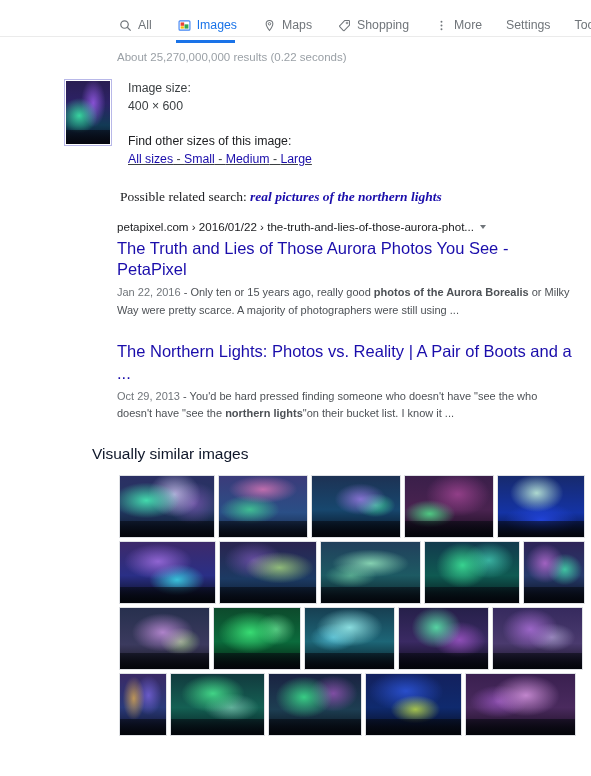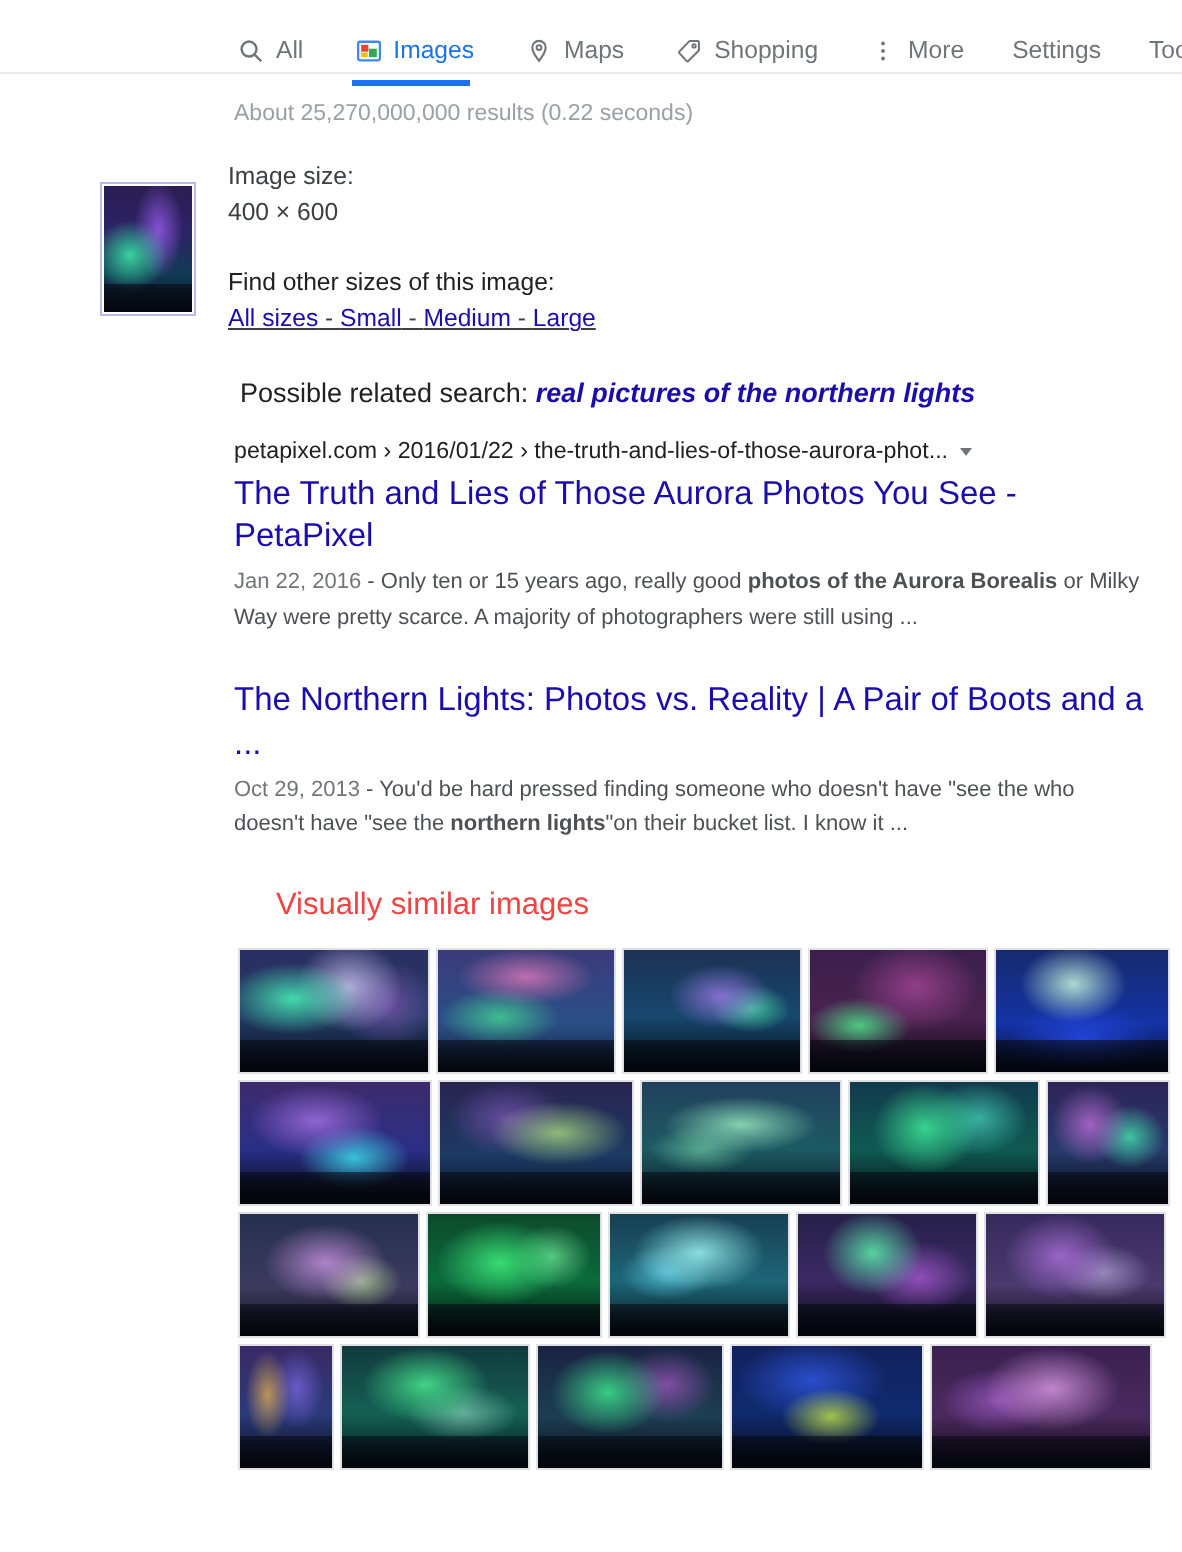--- a/index.html
+++ b/index.html
@@ -53,23 +53,22 @@
   
   .stats {
     padding: 14px 0 0 117px;
     font-size: 11.5px;
     color: #9aa0a6;
   }
 
   
   .info-block {
     display: flex;
-    padding: 16px 0 0 50px;
+    padding: 16px 0 0 64px;
     gap: 16px;
-    align-items: center;
   }
   .thumb {
     width: 48px; height: 67px;
     border: 1px solid #b8b8e8;
     padding: 1px;
     background: #fff;
     flex: none;
     cursor: pointer;
   }
   .thumb-inner {
@@ -88,20 +87,21 @@
   .sizes-label { margin-top: 17px; color: #202124; }
   .size-links { margin-top: 1px; text-decoration: underline; }
   .size-links a { color: #1a0dab; text-decoration: none; cursor: pointer; }
   .size-sep { color: #3c4043; }
 
   
   .related {
     padding: 20px 0 0 120px;
     font-size: 13.5px;
     color: #202124;
+    font-family: Liberation Serif, serif;
   }
   .related .q {
     color: #1a0dab;
     font-style: italic;
     font-weight: bold;
     cursor: pointer;
   }
 
   
   .results { padding-left: 117px; padding-right: 12px; margin-top: 14px; }
@@ -138,25 +138,24 @@
     margin-top: 4px;
     max-width: 455px;
   }
   .res-snippet b { color: #4d5156; font-weight: bold; }
   .res-date { color: #70757a; }
 
   
   .similar-head {
     padding-left: 92px;
     font-size: 15.5px;
-    color: #ef4444;
+    color: #0f172a;
     margin-top: 5px;
     margin-bottom: 12px;
     cursor: pointer;
-    margin-left: 46px;
   }
   .grid { padding-left: 119px; padding-right: 12px; }
   .grid-row { display: flex; gap: 3px; margin-bottom: 3px; }
   .tile {
     height: 63px;
     border: 1px solid #dfe1e5;
     overflow: hidden;
     position: relative;
     cursor: pointer;
     flex: none;

